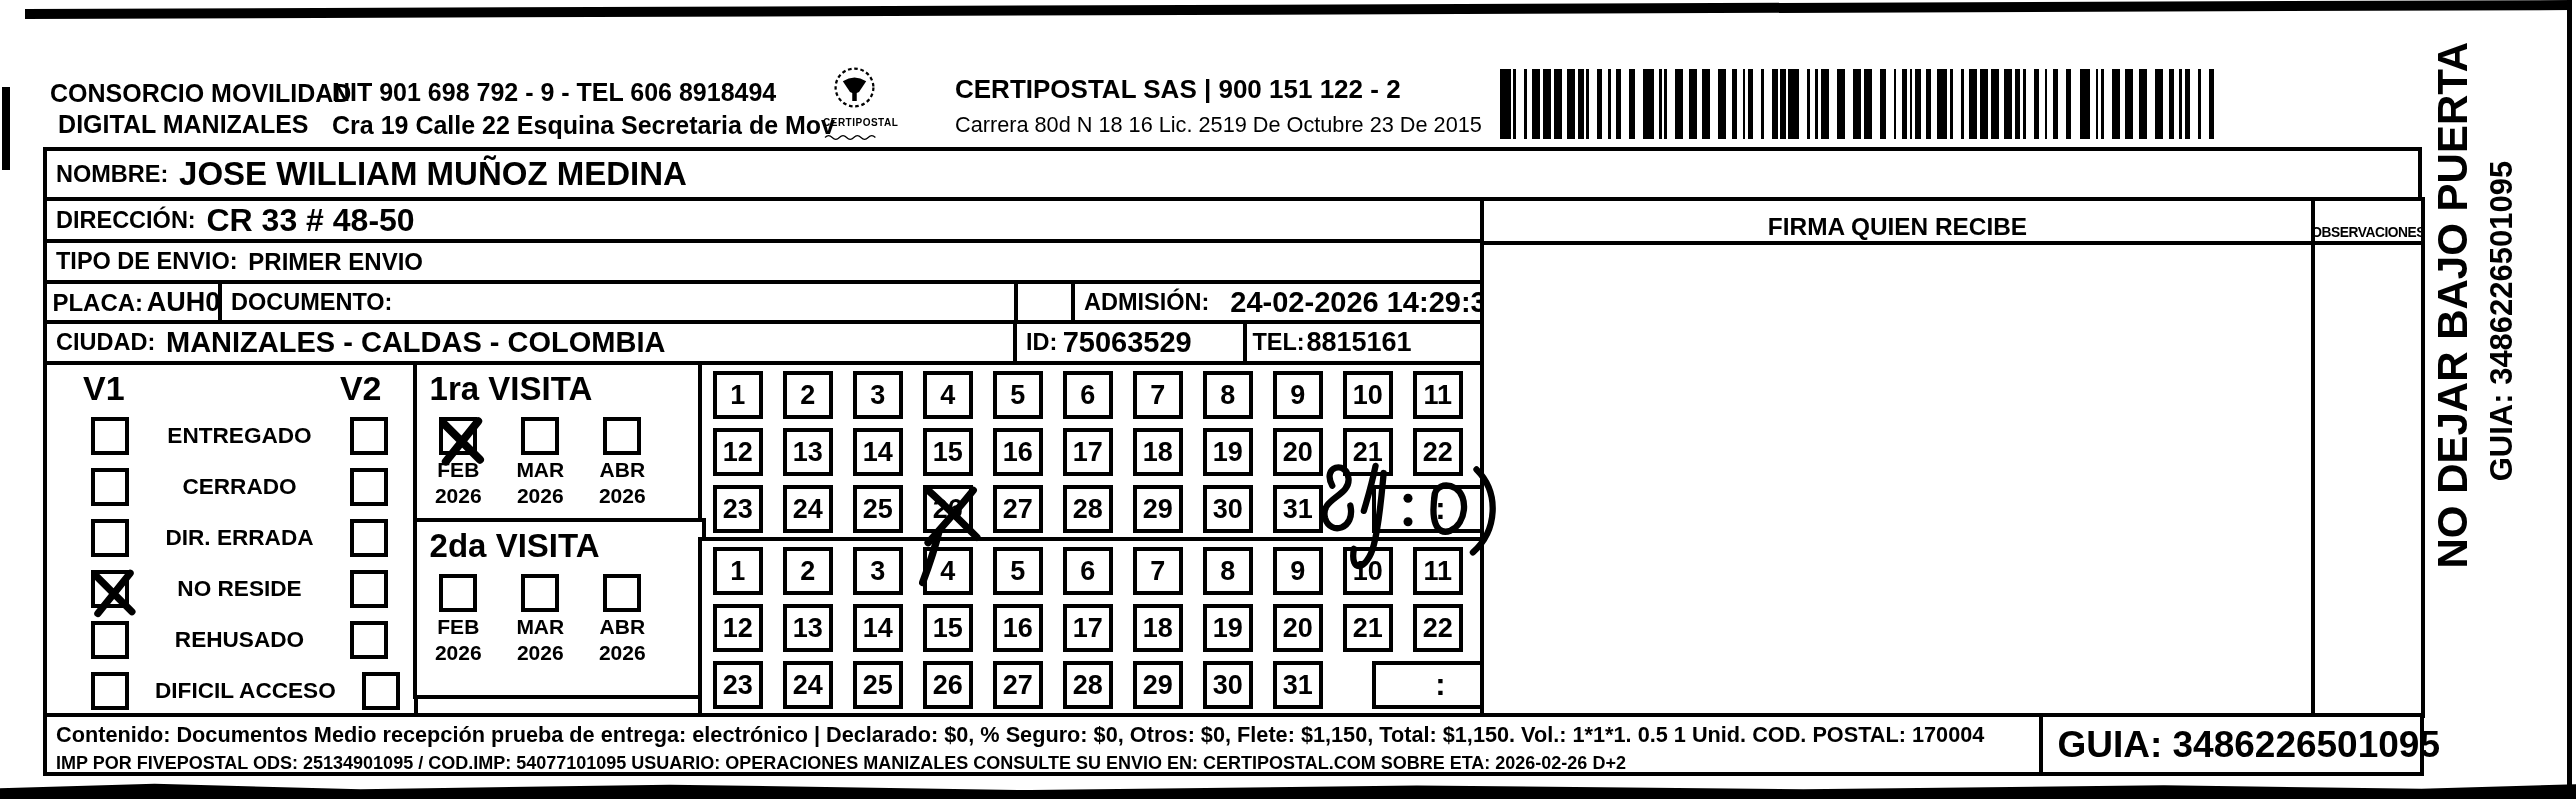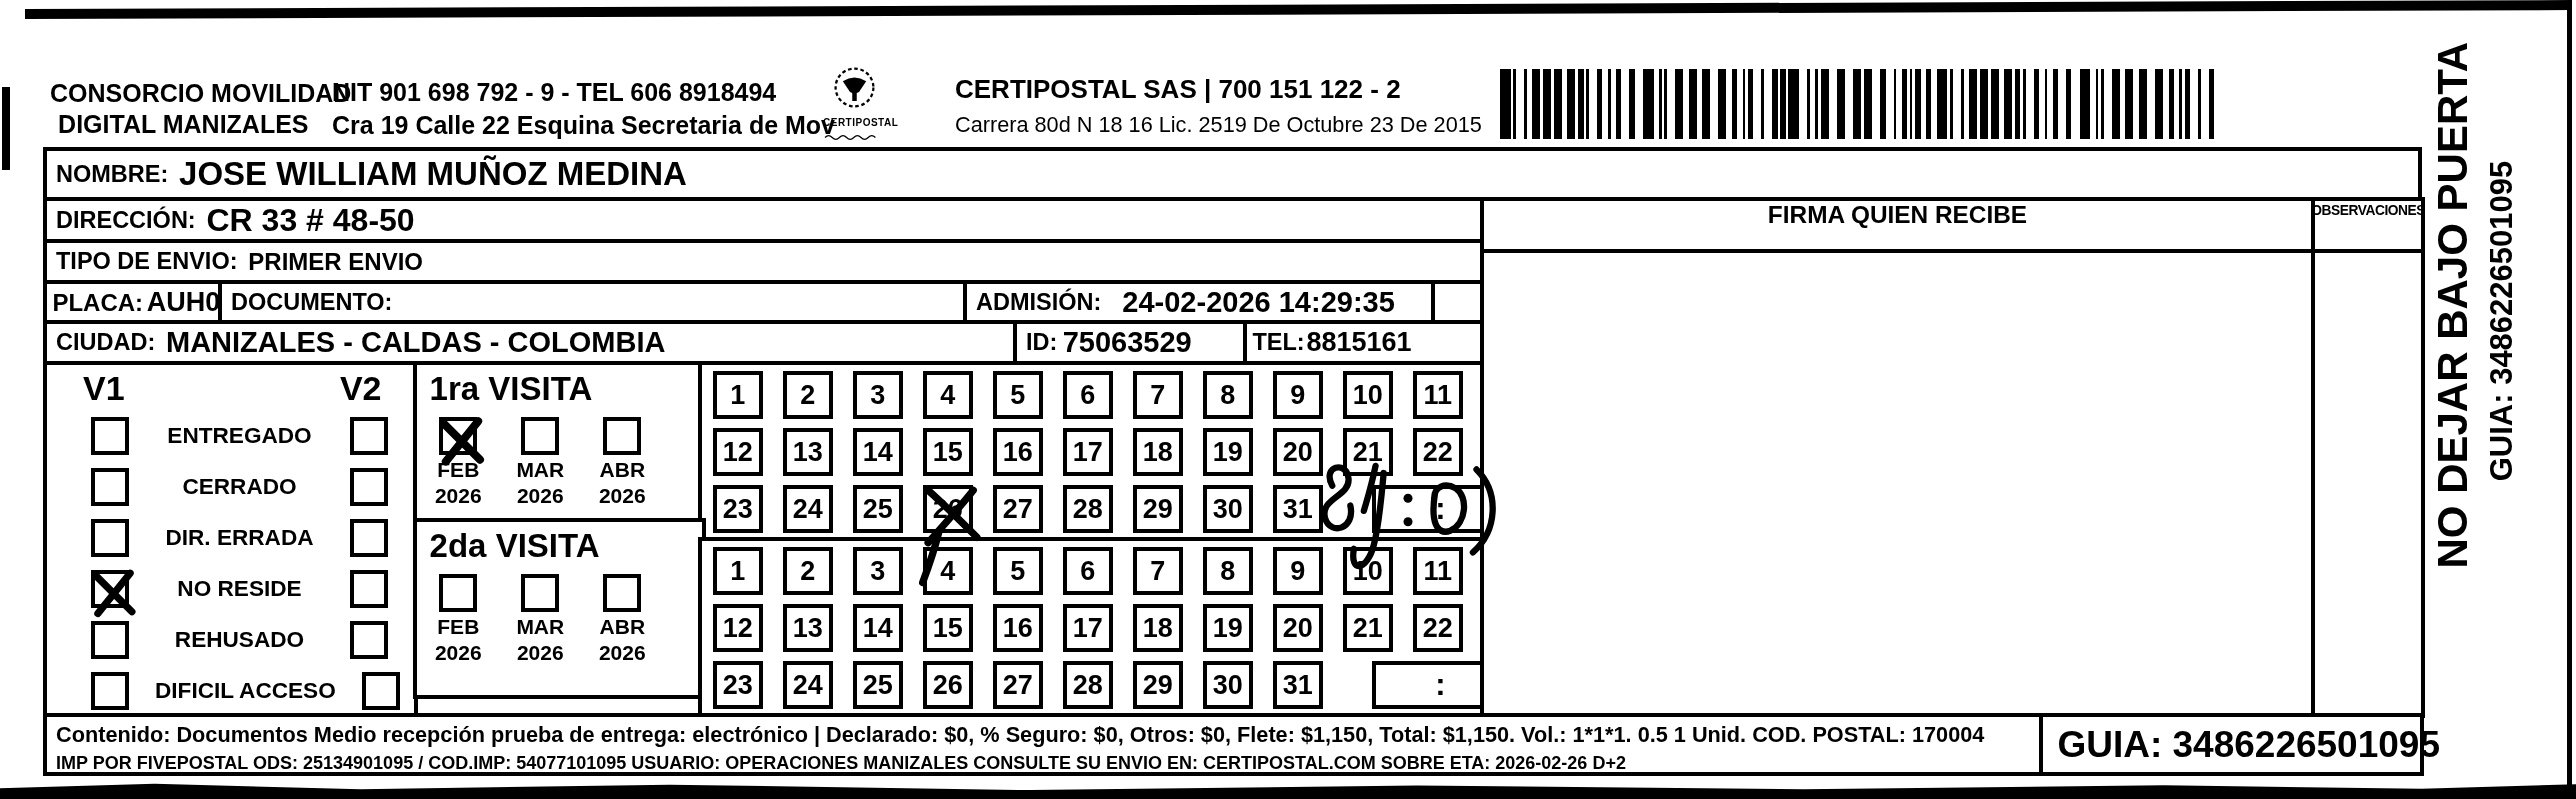--- a/index.html
+++ b/index.html
@@ -19,21 +19,21 @@
   .vhdr{font-weight:bold;font-size:34px}
   .vtitle{font-weight:bold;font-size:33px;white-space:nowrap}
   .months{display:flex;gap:21px}
   .month{width:61px;text-align:center}
   .month .cb{margin:0 auto}
   .mlab{font-weight:bold;font-size:21px;line-height:23.5px;margin-top:2.7px}
   .day-row{display:flex;gap:20px;margin-bottom:9px}
   .day{width:50px;height:48px;border:4.5px solid #000;display:flex;align-items:center;justify-content:center;font-weight:bold;font-size:27px;position:relative;flex:none;background:#fff}
   .scribble{position:absolute;left:-8.1px;top:-6.3px;width:67px;height:105px;pointer-events:none;z-index:3}
   .timebox{position:relative;margin-left:29px;width:137px;height:48px;border:4.5px solid #000;display:flex;align-items:center;justify-content:center;font-weight:bold;font-size:31px;flex:none}
-  .colhdr{height:52px;border-bottom:4.5px solid #000;display:flex;align-items:flex-start;justify-content:center}
+  .colhdr{height:44px;border-bottom:4.5px solid #000;display:flex;align-items:flex-end;justify-content:center}
   .vtext{position:absolute;transform:rotate(-90deg);text-align:center;white-space:nowrap}
   .bar{background:#000;height:100%;flex:none}
   .hand{position:absolute;z-index:4;pointer-events:none}
 </style>
 </head>
 <body>
 
 <div class="abs" style="left:25px;top:9px;width:2547px;height:10px;background:#000;transform:rotate(-0.2deg);transform-origin:left center"></div>
 <div class="abs" style="left:0;top:782px;width:2576px;height:18px;background:#000;clip-path:polygon(0 35%,6% 10%,14% 40%,26% 15%,40% 45%,55% 20%,70% 40%,84% 18%,94% 38%,100% 12%,100% 100%,0 100%)"></div>
 <div class="abs" style="left:1.8px;top:87px;width:8.1px;height:83px;background:#000"></div>
@@ -52,21 +52,21 @@
     <circle cx="35" cy="27" r="21" fill="none" stroke="#000" stroke-width="2.5" stroke-dasharray="4 3"></circle>
     <path d="M22 20 Q35 12 48 20 L40 32 Q35 35 30 32 Z" fill="#000"></path>
     <rect x="32.5" y="32" width="5" height="10" fill="#000"></rect>
   </svg>
   <div style="font-weight:bold;font-size:10px;letter-spacing:0.5px;margin-top:1.8px">CERTIPOSTAL</div>
   <svg width="58" height="8.1" viewBox="0 0 64 9" style="margin-top:0.9px">
     <path d="M2 5 q4 -4 8 0 t8 0 t8 0 t8 0 t8 0 t8 0 t8 0" stroke="#000" fill="none" stroke-width="1.4"></path>
   </svg>
 </div>
 <div class="abs" style="left:955px;top:74px">
-  <div style="font-weight:bold;font-size:26px">CERTIPOSTAL SAS | 700 151 122 - 2</div>
+  <div style="font-weight:bold;font-size:26px">CERTIPOSTAL SAS | 900 151 122 - 2</div>
   <div style="font-size:21.7px;margin-top:7.2px">Carrera 80d N 18 16  Lic. 2519 De Octubre 23 De 2015</div>
 </div>
 <div class="abs" style="left:1500px;top:69px;width:727px;height:70px;display:flex;align-items:stretch;overflow:hidden">
     <div class="bar" style="width: 10.8px; margin-right: 2.7px;"></div>
     <div class="bar" style="width: 2.7px; margin-right: 8.1px;"></div>
     <div class="bar" style="width: 2.7px; margin-right: 5.4px;"></div>
     <div class="bar" style="width: 8.1px; margin-right: 2.7px;"></div>
     <div class="bar" style="width: 8.1px; margin-right: 2.7px;"></div>
     <div class="bar" style="width: 8.1px; margin-right: 5.4px;"></div>
     <div class="bar" style="width: 8.1px; margin-right: 2.7px;"></div>
@@ -141,21 +141,21 @@
   <span class="flab">TIPO DE ENVIO:</span>
   <span class="fval" style="font-size:24px">PRIMER ENVIO</span>
 </div>
 <div class="bx row-flex" style="left:43px;top:280px;width:179px;height:45px;gap:3.6px;padding-left:5.4px">
   <span class="flab" style="font-size:24px">PLACA:</span>
   <span class="fval-sm" style="font-size:27px">AUH08D</span>
 </div>
 <div class="bx row-flex" style="left:218px;top:280px;width:800px;height:45px;gap:21.7px">
   <span class="flab">DOCUMENTO:</span>
 </div>
-<div class="bx row-flex" style="left:963px;top:280px;width:472px;height:45px;gap:21px">
+<div class="bx row-flex" style="left:1071px;top:280px;width:472px;height:45px;gap:21px">
   <span class="flab">ADMISIÓN:</span>
   <span class="fval-sm">24-02-2026 14:29:35</span>
 </div>
 <div class="bx row-flex" style="left:43px;top:320px;width:974px;height:45px">
   <span class="flab">CIUDAD:</span>
   <span class="fval-sm">MANIZALES - CALDAS - COLOMBIA</span>
 </div>
 <div class="bx row-flex" style="left:1013px;top:320px;width:235px;height:45px;gap:5.4px">
   <span class="flab">ID:</span>
   <span class="fval-sm">75063529</span>

